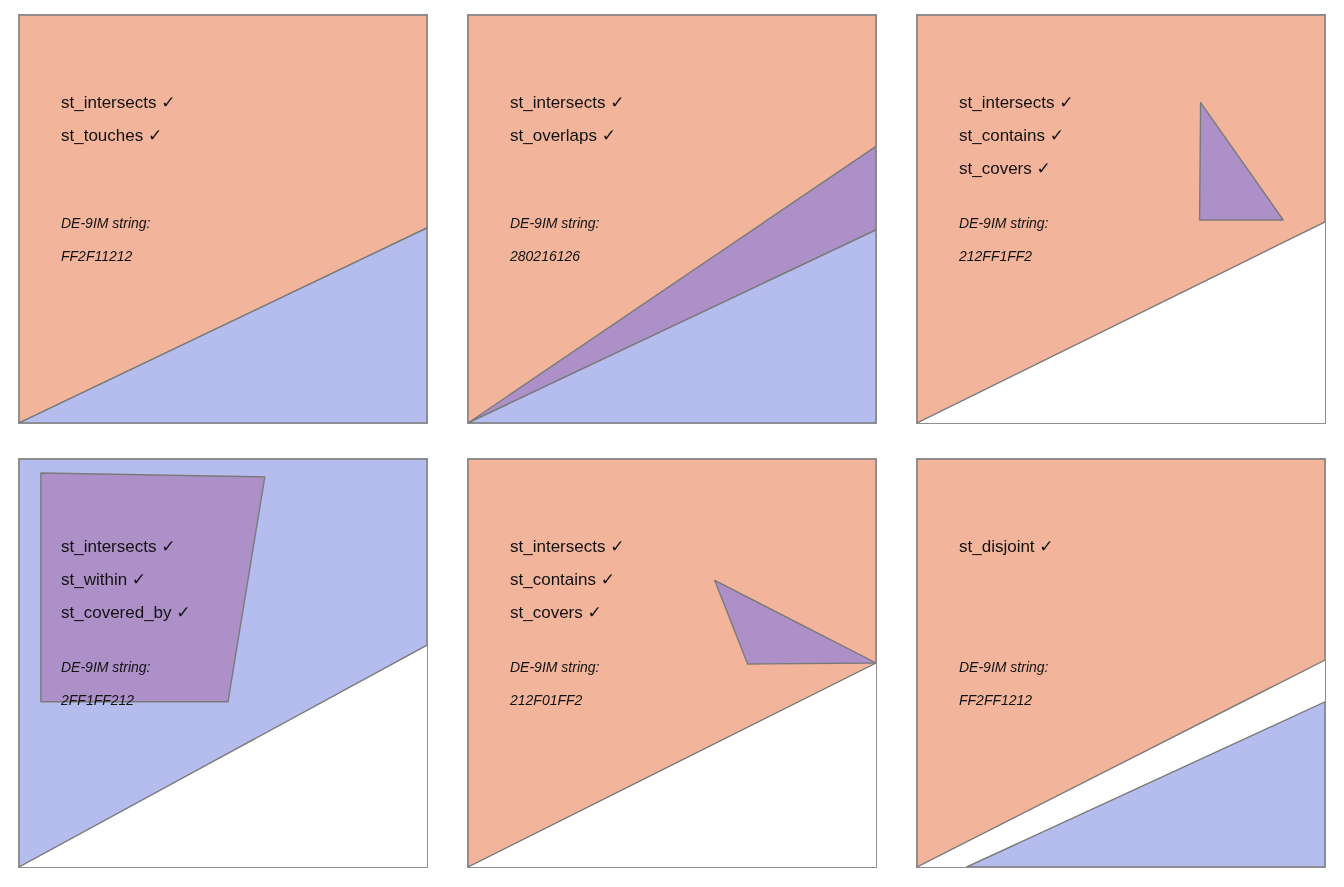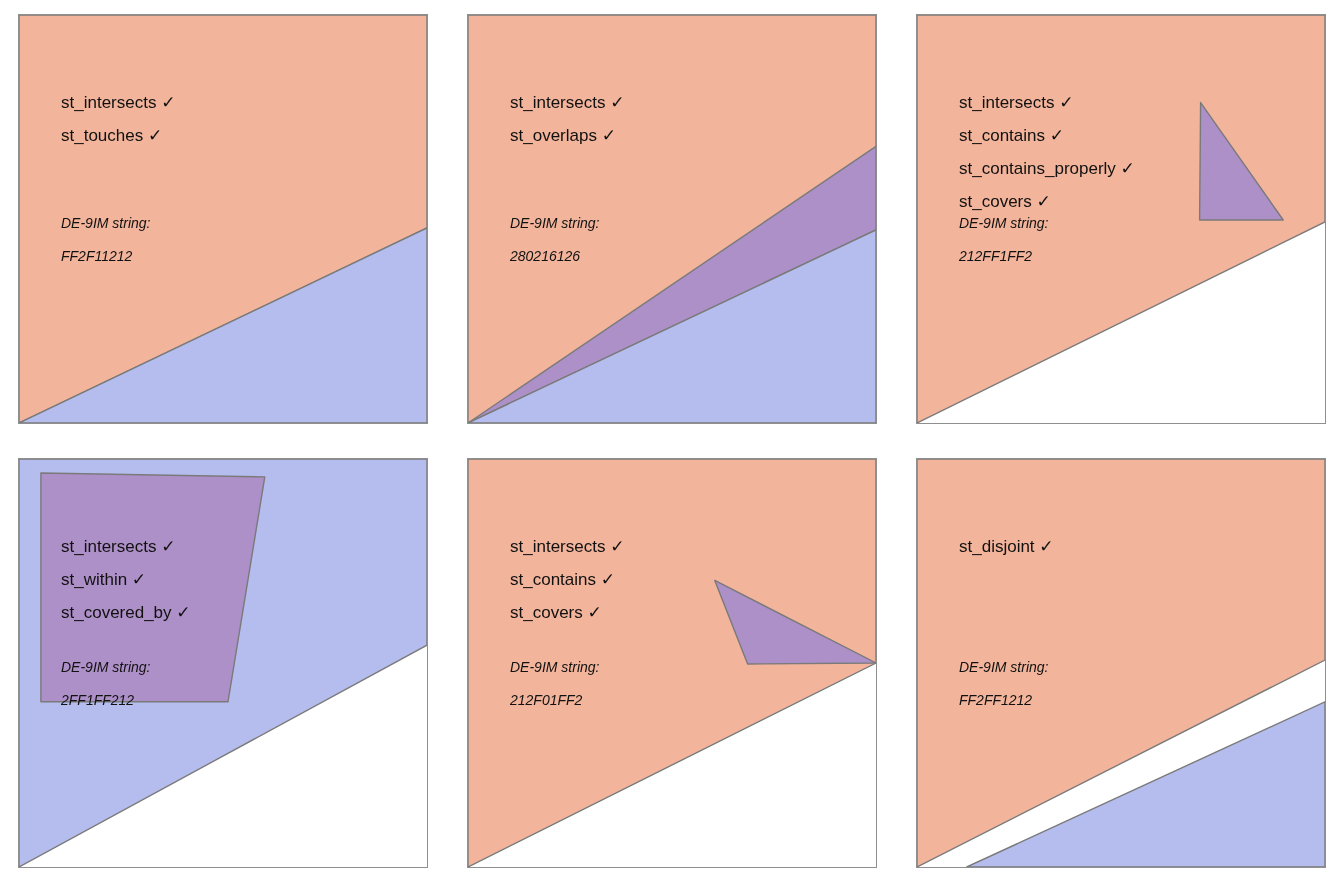--- a/index.html
+++ b/index.html
@@ -93,21 +93,20 @@
   </div>
 
   <div class="panel">
     <svg class="geom" viewBox="0 0 410 410" preserveAspectRatio="none" xmlns="http://www.w3.org/2000/svg">
         <polygon points="0,0 410,0 410,208 0,410" fill="#f2b49b" stroke="#7a7a7a" stroke-width="1.4" stroke-linejoin="round"></polygon>
         <polygon points="285,88 368,206 284,206" fill="#ae90c8" stroke="#7a7a7a" stroke-width="1.4" stroke-linejoin="round"></polygon>
       </svg>
     <div class="predicates">
         <div class="predicate">st_intersects ✓</div>
         <div class="predicate">st_contains ✓</div>
-        <div class="predicate">st_contains_properly ✓</div>
         <div class="predicate">st_covers ✓</div>
       </div>
     <div class="de9im">
       <div class="de9im-label">DE-9IM string:</div>
       <div class="de9im-code">212FF1FF2</div>
     </div>
   </div>
 
   <div class="panel">
     <svg class="geom" viewBox="0 0 410 410" preserveAspectRatio="none" xmlns="http://www.w3.org/2000/svg">

